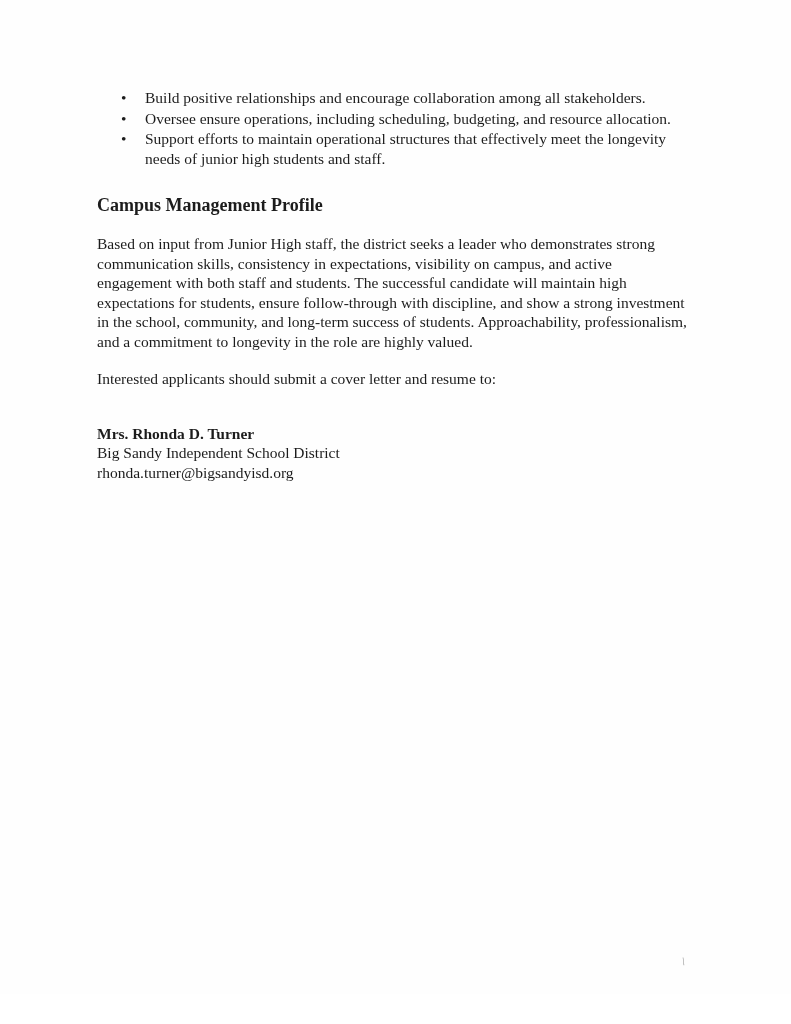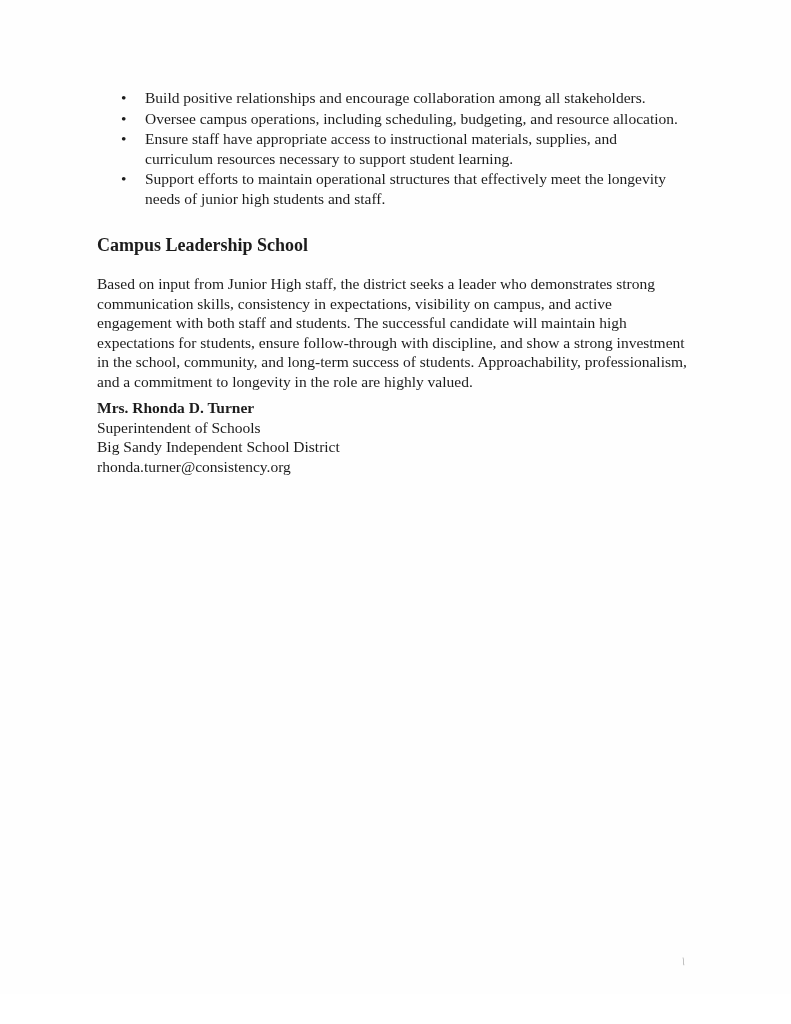--- a/index.html
+++ b/index.html
@@ -49,21 +49,21 @@
   h2.heading {
     font-size: 18px;
     font-weight: bold;
     margin: 26px 0 0 0;
     line-height: 22px;
   }
   p.body {
     margin: 18px 0 0 0;
   }
   .contact {
-    margin-top: 7px;
+    margin-top: 35px;
     line-height: 19.5px;
   }
   .contact-name {
     font-weight: bold;
   }
   .artifact {
     position: absolute;
     left: 682px;
     top: 955px;
     font-size: 11px;
@@ -76,34 +76,33 @@
 
 <div class="page">
   <div class="content">
 
     <ul class="bullets">
       <li>Build positive relationships and encourage collaboration among all stakeholders.</li>
     </ul>
 
 
     <ul class="bullets">
-      <li>Oversee campus operations, including scheduling, budgeting, and resource allocation.</li>
-      <li>Ensure staff have appropriate access to instructional materials, supplies, and curriculum resources necessary to support student learning.</li>
+      <li>Oversee ensure operations, including scheduling, budgeting, and resource allocation.</li>
       <li>Support efforts to maintain operational structures that effectively meet the longevity needs of junior high students and staff.</li>
     </ul>
 
-    <h2 class="heading">Campus Leadership School</h2>
+    <h2 class="heading">Campus Management Profile</h2>
 
     <p class="body">Based on input from Junior High staff, the district seeks a leader who demonstrates strong communication skills, consistency in expectations, visibility on campus, and active engagement with both staff and students. The successful candidate will maintain high expectations for students, ensure follow-through with discipline, and show a strong investment in the school, community, and long-term success of students. Approachability, professionalism, and a commitment to longevity in the role are highly valued.</p>
 
 
+    <p class="body">Interested applicants should submit a cover letter and resume to:</p>
 
     <div class="contact">
       <div class="contact-name">Mrs. Rhonda D. Turner</div>
-      <div>Superintendent of Schools</div>
       <div>Big Sandy Independent School District</div>
-      <div>rhonda.turner@consistency.org</div>
+      <div>rhonda.turner@bigsandyisd.org</div>
     </div>
 
   </div>
 
   <span class="artifact">\</span>
 </div>
 
 </body></html>

